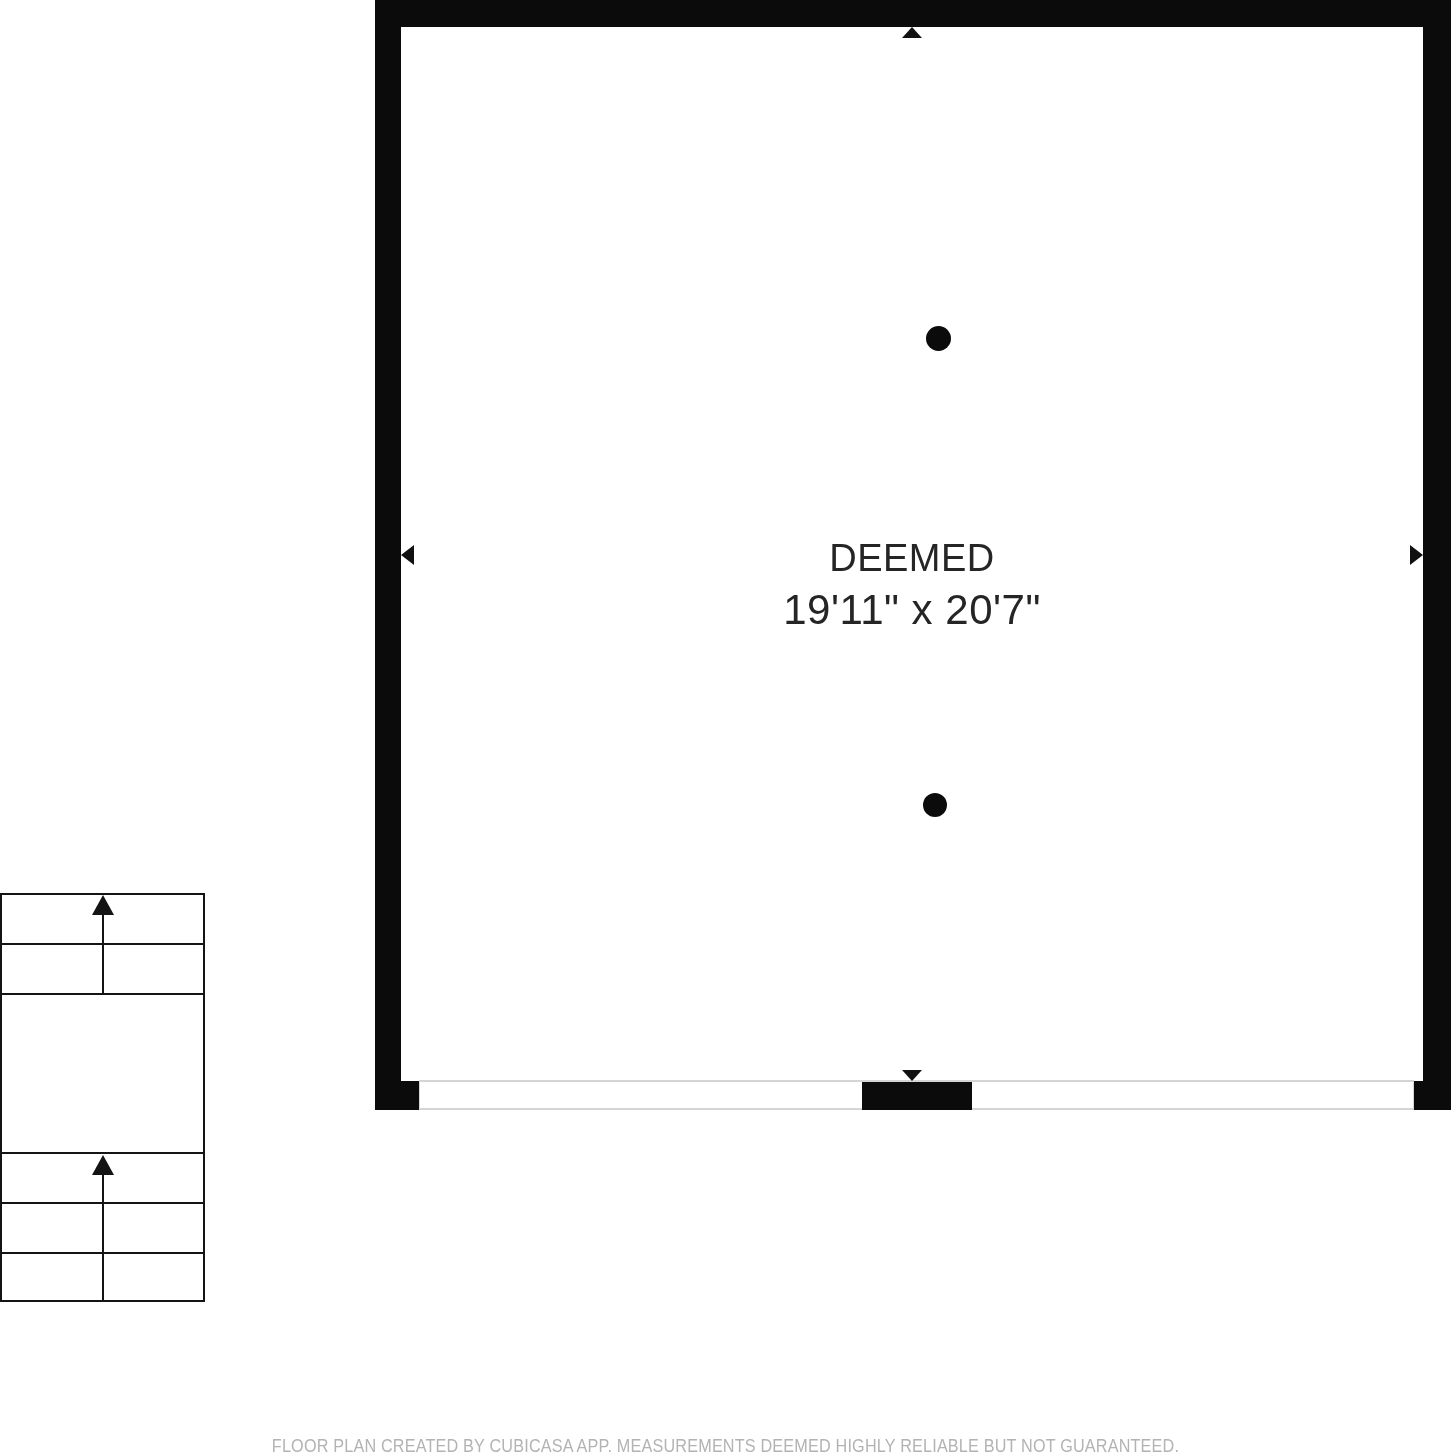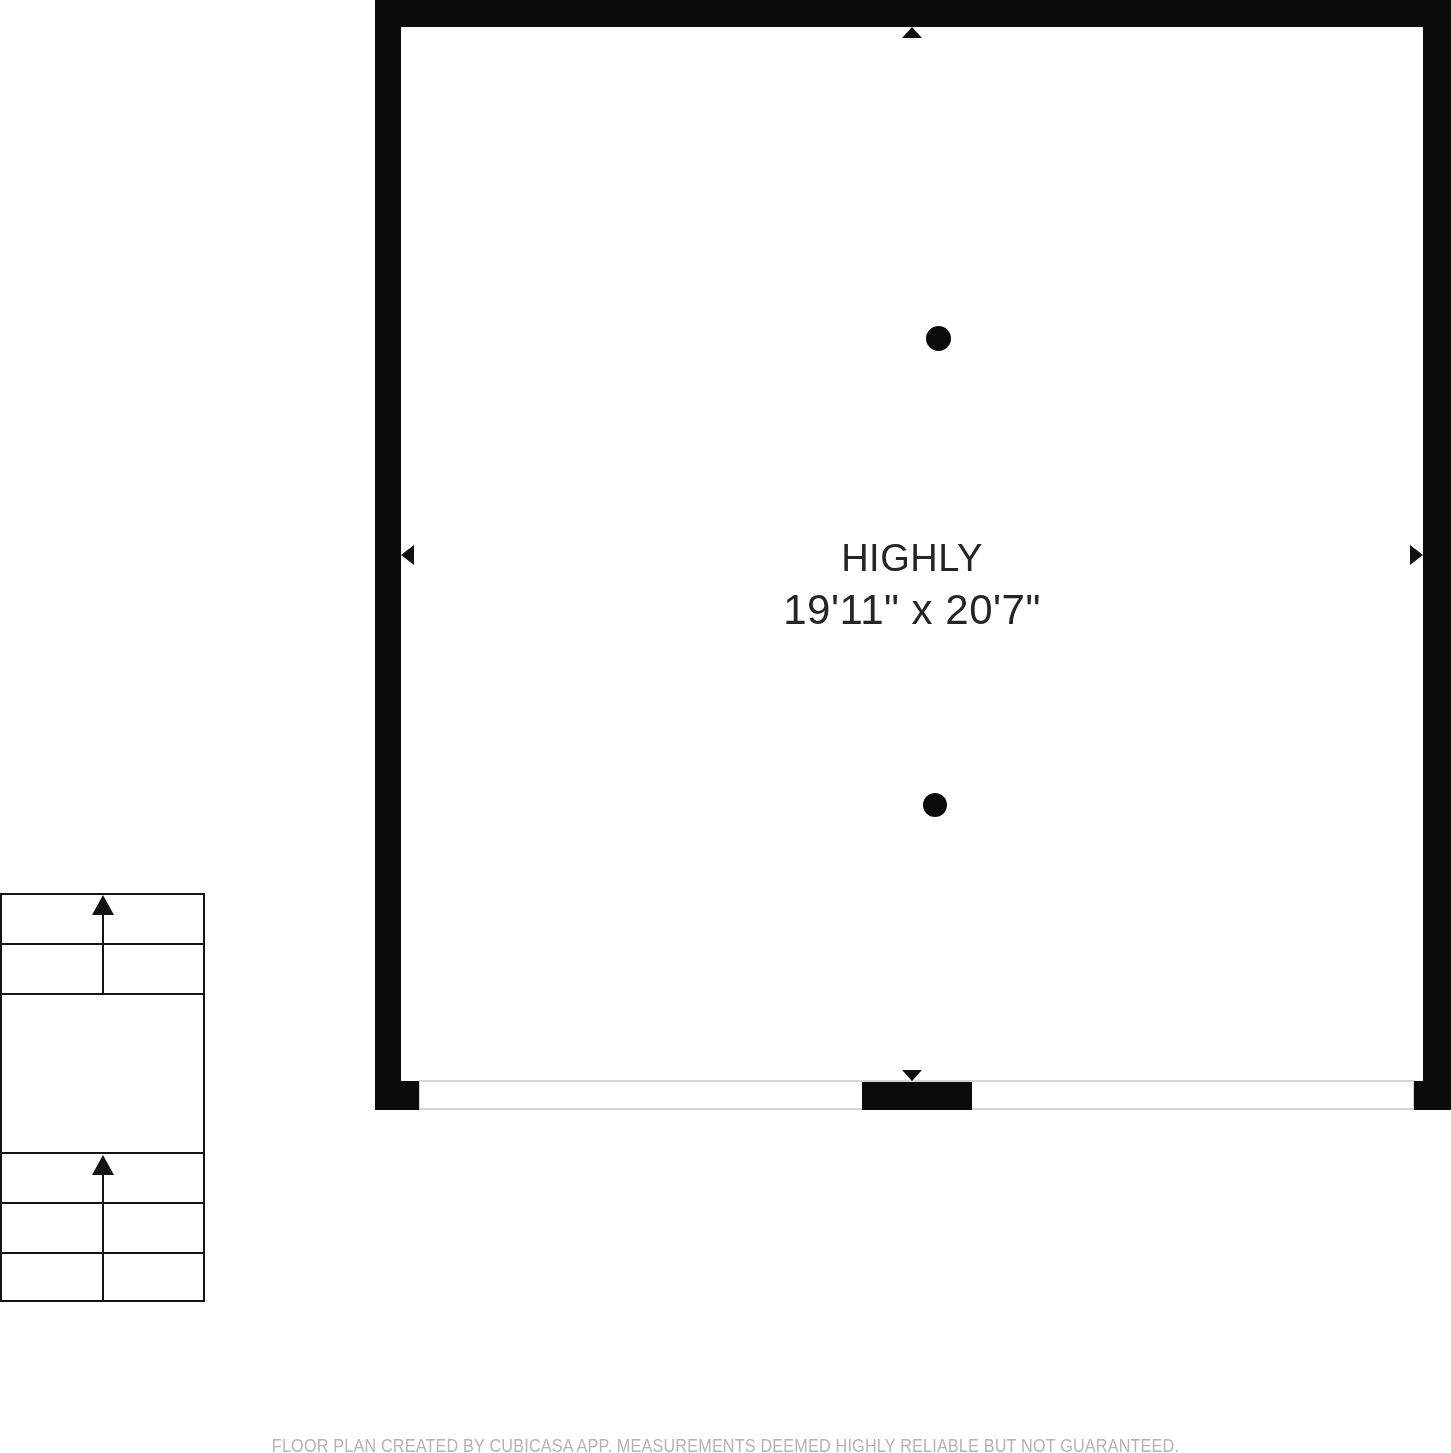--- a/index.html
+++ b/index.html
@@ -156,21 +156,21 @@
 
     <div class="marker marker-up"></div>
     <div class="marker marker-down"></div>
     <div class="marker marker-left"></div>
     <div class="marker marker-right"></div>
 
     <div class="column column-1"></div>
     <div class="column column-2"></div>
 
     <div class="room-label">
-      <div class="room-name">HIGHLY</div>
+      <div class="room-name">DEEMED</div>
       <div class="room-dims">19'11" x 20'7"</div>
     </div>
   </div>
 
   <div class="stairs">
     <div class="stair-hline hline-1"></div>
     <div class="stair-hline hline-2"></div>
     <div class="stair-hline hline-3"></div>
     <div class="stair-hline hline-4"></div>
     <div class="stair-hline hline-5"></div>

